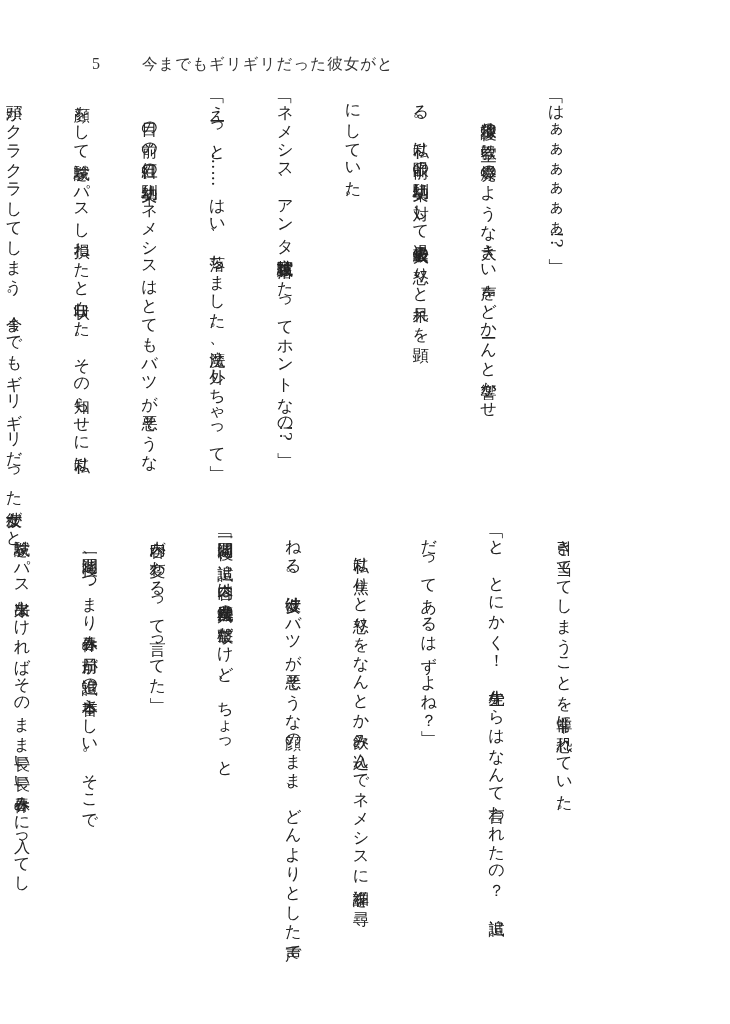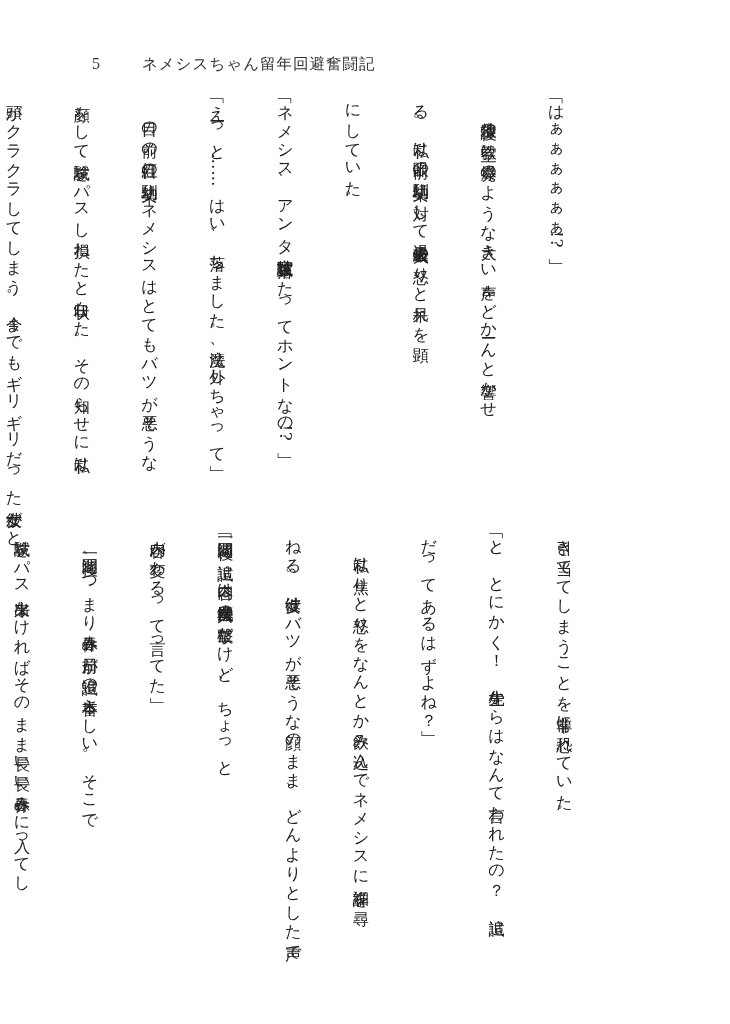--- a/index.html
+++ b/index.html
@@ -13,21 +13,21 @@
            letter-spacing: 0.85px; white-space: pre; }
   .block-top { top: 93px; right: 118px; height: 410px; }
   .block-bottom { top: 528px; right: 110px; height: 410px; }
   .line { display: block; }
 </style>
 </head>
 <body>
 
 <div class="header">
   <span class="page-num">5</span>
-  <span class="title">ネメシスちゃん留年回避奮闘記</span>
+  <span class="title">今までもギリギリだった彼女がと</span>
 </div>
 
 <div class="block block-top">
   <span class="line">「はぁぁぁぁぁぁ!?」</span>
   <span class="line">　放課後の教室に爆発のような大きい声をどかーんと響かせ</span>
   <span class="line">る。私は眼前の幼馴染に対して過去最大級の怒りと呆れを顕</span>
   <span class="line">にしていた。</span>
   <span class="line">「ネメシス、アンタ実技試験落ちたってホントなの!?」</span>
   <span class="line">「えーっと……はい、落ちました。魔法、外しちゃって」</span>
   <span class="line">　目の前の紅目の幼馴染、ネメシスはとてもバツが悪そうな</span>

